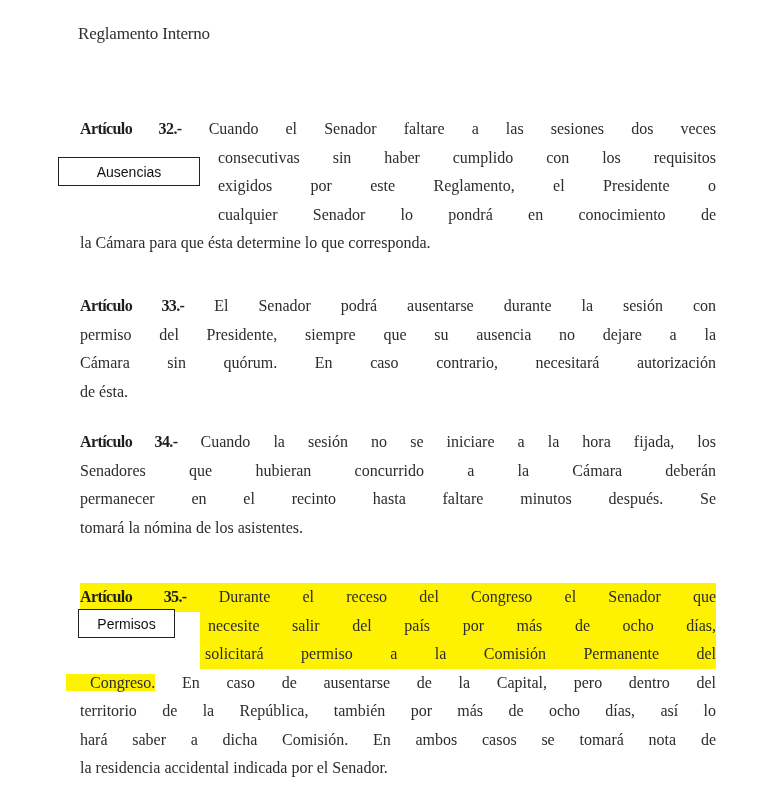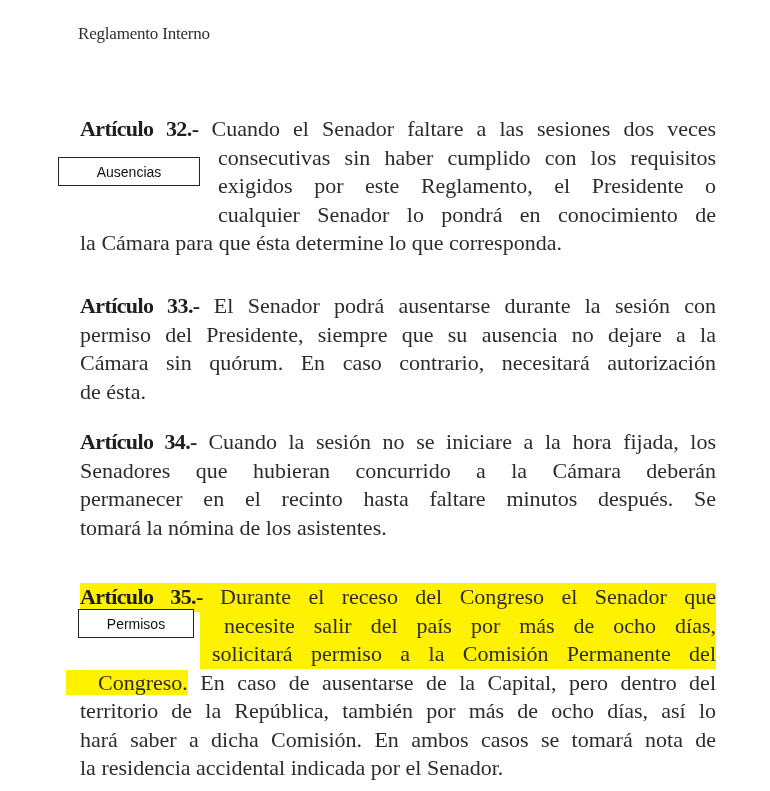--- a/index.html
+++ b/index.html
@@ -1,20 +1,20 @@
 <!DOCTYPE html>
 <html><head>
 <meta charset="utf-8">
 <style>
   html, body { margin: 0; padding: 0; background: #ffffff; }
   body { width: 770px; height: 791px; position: relative; overflow: hidden;
          font-family: "Liberation Serif", "DejaVu Serif", serif; color: #2b2b2b; }
   .header { position: absolute; left: 78px; top: 24px; font-size: 17px; color: #2f2f2f;
             letter-spacing: -0.2px; }
-  .para { position: absolute; left: 80px; width: 636px; font-size: 22px; line-height: 28.5px;
+  .para { position: absolute; left: 80px; width: 636px; font-size: 16px; line-height: 28.5px;
           text-align: justify; color: #2c2c2c; }
   .line { display: block; white-space: nowrap; height: 28.5px; position: relative; }
   .just { text-align: justify; text-align-last: justify; white-space: normal; }
   .indent { padding-left: 138px; }
   .art { font-weight: bold; letter-spacing: -0.6px; color: #1e1e1e; }
   .hl { background: #fff200; }
   .hl-line { background: #fff200; }
   .tag { position: absolute; border: 1.5px solid #222; background: #fff;
          font-family: "Liberation Sans", "DejaVu Sans", sans-serif; font-size: 14px; color: #111;
          display: flex; align-items: center; justify-content: center; box-sizing: border-box; }
@@ -43,23 +43,23 @@
 <div class="para" style="top:428px;">
   <span class="line just"><span class="art">Artículo 34.-</span> <span>Cuando la sesión no se iniciare a la hora fijada, los</span></span>
   <span class="line just">Senadores que hubieran concurrido a la Cámara deberán</span>
   <span class="line just">permanecer en el recinto hasta faltare minutos después. Se</span>
   <span class="line">tomará la nómina de los asistentes.</span>
 </div>
 
 <div class="para" style="top:571px;margin-top:12px;">
   <span class="line just hl-line"><span class="art">Artículo 35.-</span> <span>Durante el receso del Congreso el Senador que</span></span>
   <span class="line" style="padding-left:120px;">
-      <span class="just hl-line" style="display:block; padding-left:24px;">necesite salir del país por más de ocho días,</span>
+      <span class="just hl-line" style="display:block; padding-left:8px;">necesite salir del país por más de ocho días,</span>
     </span>
   <span class="line" style="padding-left:120px;">
-      <span class="just hl-line" style="display:block; padding-left:12px;">solicitará permiso a la Comisión Permanente del</span>
+      <span class="just hl-line" style="display:block; padding-left:5px;">solicitará permiso a la Comisión Permanente del</span>
     </span>
-  <span class="line just" style="margin-left:-14px; padding-left:0;"><span class="hl" style="padding-left:32px;">Congreso.</span> <span>En caso de ausentarse de la Capital, pero dentro del</span></span>
+  <span class="line just" style="margin-left:-14px; padding-left:0;"><span class="hl" style="padding-left:24px;">Congreso.</span> <span>En caso de ausentarse de la Capital, pero dentro del</span></span>
   <span class="line just">territorio de la República, también por más de ocho días, así lo</span>
   <span class="line just">hará saber a dicha Comisión. En ambos casos se tomará nota de</span>
   <span class="line">la residencia accidental indicada por el Senador.</span>
 </div>
-<div class="tag" style="left:78px; top:609px; width:116px; height:29px;">Permisos</div>
+<div class="tag" style="left:78px; top:609px; width:97px; height:29px;">Permisos</div>
 
 </body></html>

